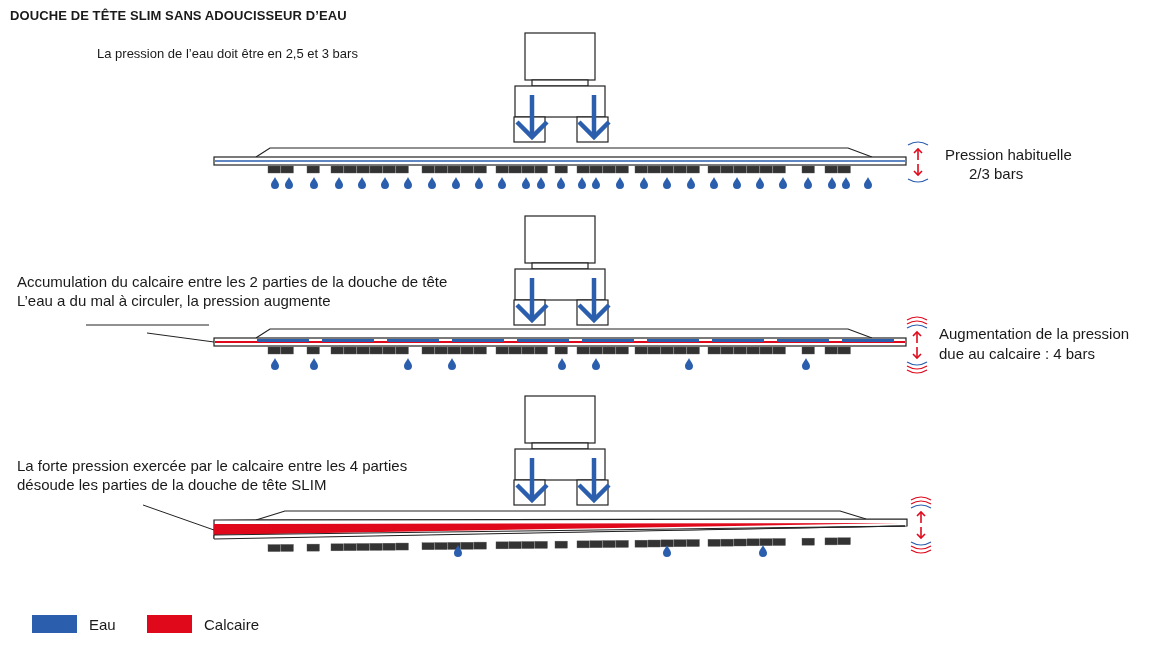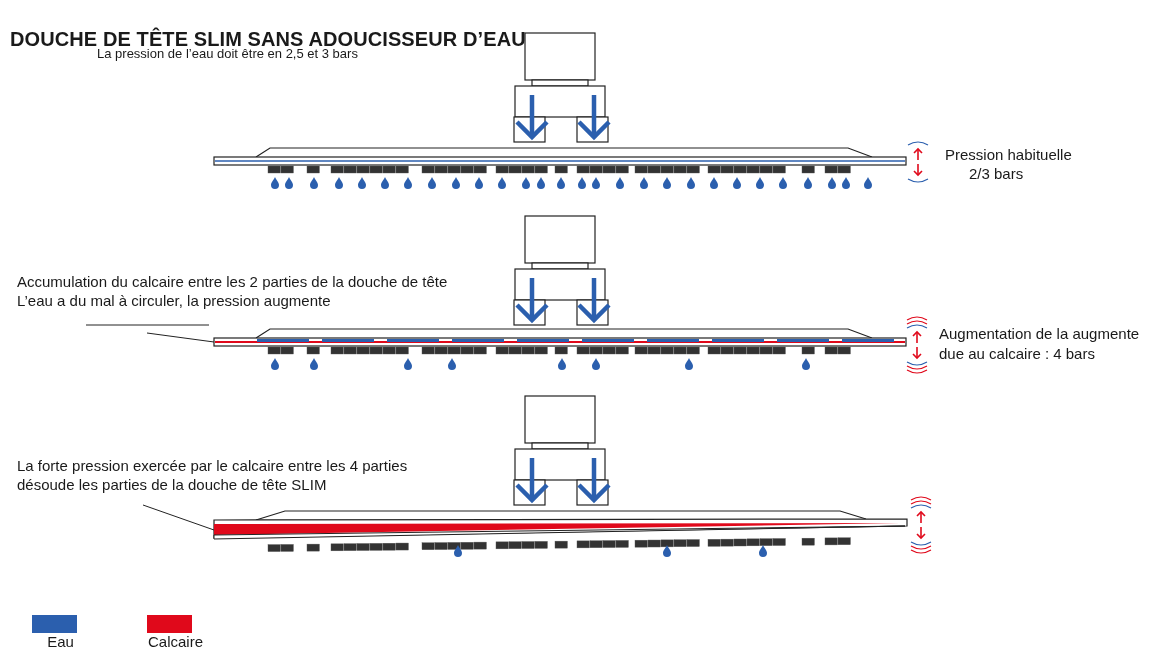--- a/index.html
+++ b/index.html
@@ -1,21 +1,21 @@
 <!DOCTYPE html>
 <html><head>
   <meta charset="utf-8">
   <style>
     html, body { margin:0; padding:0; background:#ffffff; }
     body { width:1166px; height:652px; position:relative; overflow:hidden; font-family:"Liberation Sans", sans-serif; color:#1a1a1a; }
-    .title { position:absolute; left:10px; top:8px; font-size:20px; font-weight:bold; letter-spacing:0.1px;margin-top:20px; }
+    .title { position:absolute; left:10px; top:8px; font-size:13px; font-weight:bold; letter-spacing:0.1px; }
     .note { position:absolute; font-size:15px; line-height:19px; white-space:nowrap; }
     .note-sm { font-size:13px; }
     svg#diagram { position:absolute; left:0; top:0; }
-    .legend { position:absolute; top:615px; display:flex; align-items:center; font-size:15px;flex-direction:column; }
+    .legend { position:absolute; top:615px; display:flex; align-items:center; font-size:15px; }
     .swatch { width:45px; height:18px; margin-right:12px; }
   </style>
 </head>
 <body>
 
 <div class="title">DOUCHE DE TÊTE SLIM SANS ADOUCISSEUR D’EAU</div>
 
 <svg id="diagram" width="1166" height="652" viewBox="0 0 1166 652">
     <g>
       <rect x="525" y="33" width="70" height="47" fill="#fff" stroke="#222222" stroke-width="1.2"></rect>
@@ -253,21 +253,21 @@
       <line x1="143" y1="505" x2="214" y2="530" stroke="#222222" stroke-width="1"></line>
     </g>
   </svg>
 
 <div class="note note-sm" style="left:97px;top:44px;">La pression de l’eau doit être en 2,5 et 3 bars</div>
 <div class="note" style="left:945px;top:145px;">Pression habituelle</div>
 <div class="note" style="left:945px;top:164px;margin-left:24px;">2/3 bars</div>
 
 <div class="note" style="left:17px;top:272px;">Accumulation du calcaire entre les 2 parties de la douche de tête</div>
 <div class="note" style="left:17px;top:291px;">L’eau a du mal à circuler, la pression augmente</div>
-<div class="note" style="left:939px;top:324px;">Augmentation de la augmente</div>
+<div class="note" style="left:939px;top:324px;">Augmentation de la pression</div>
 <div class="note" style="left:939px;top:344px;">due au calcaire : 4 bars</div>
 
 <div class="note" style="left:17px;top:456px;">La forte pression exercée par le calcaire entre les 4 parties</div>
 <div class="note" style="left:17px;top:475px;">désoude les parties de la douche de tête SLIM</div>
 
 <div class="legend" style="left:32px;">
   <div class="swatch" style="background:#2b5fae;"></div>
   <span>Eau</span>
 </div>
 <div class="legend" style="left:147px;align-items:center;">

